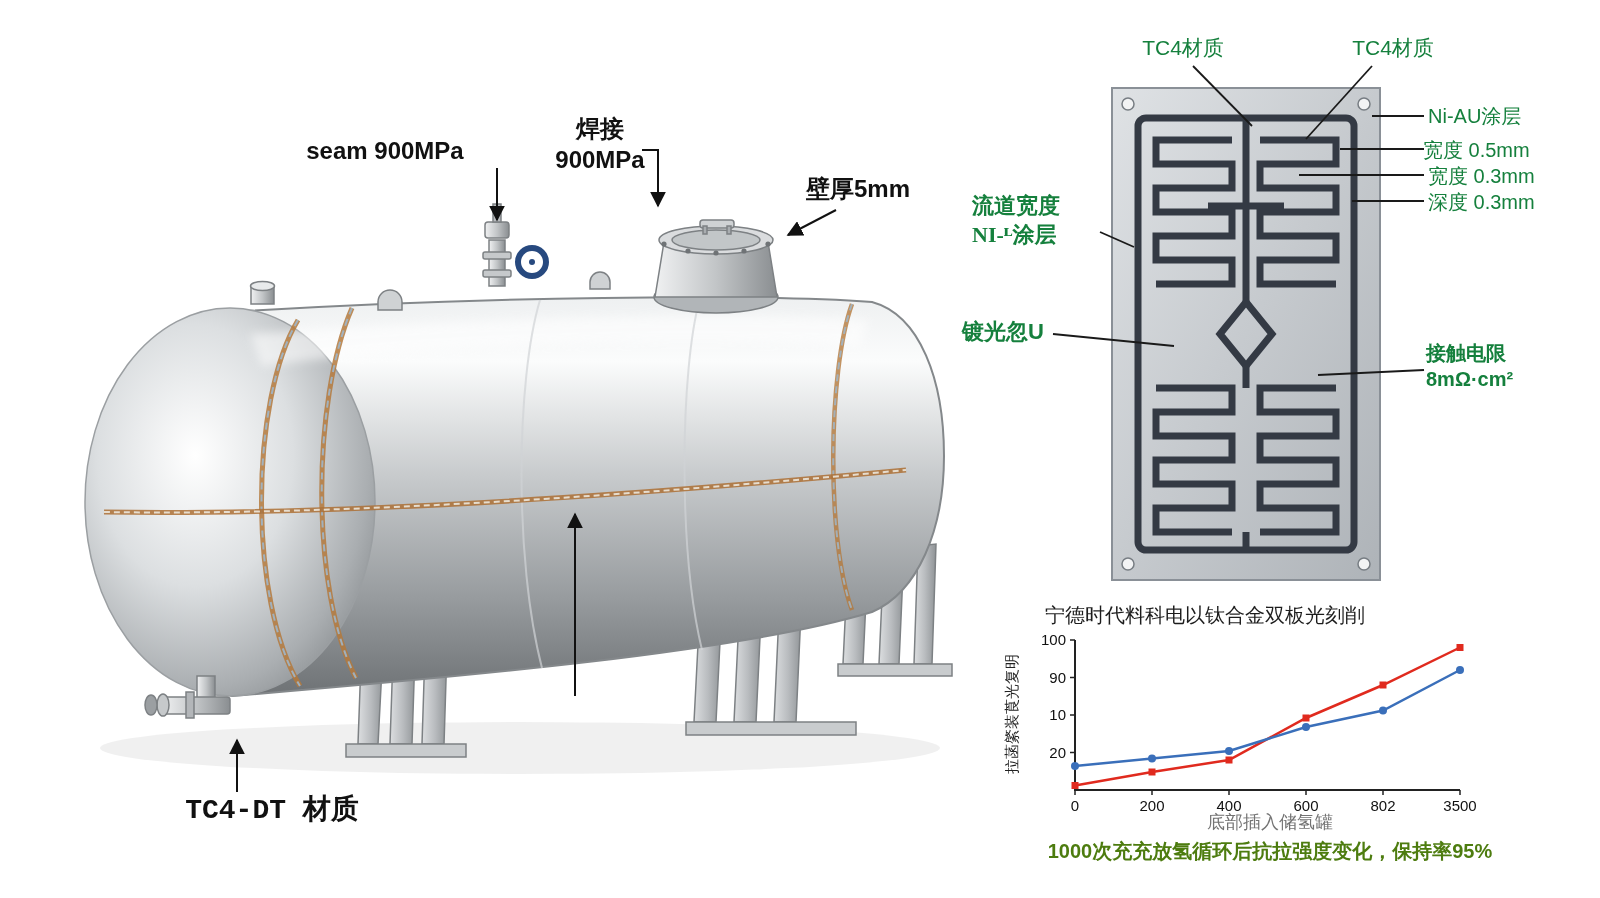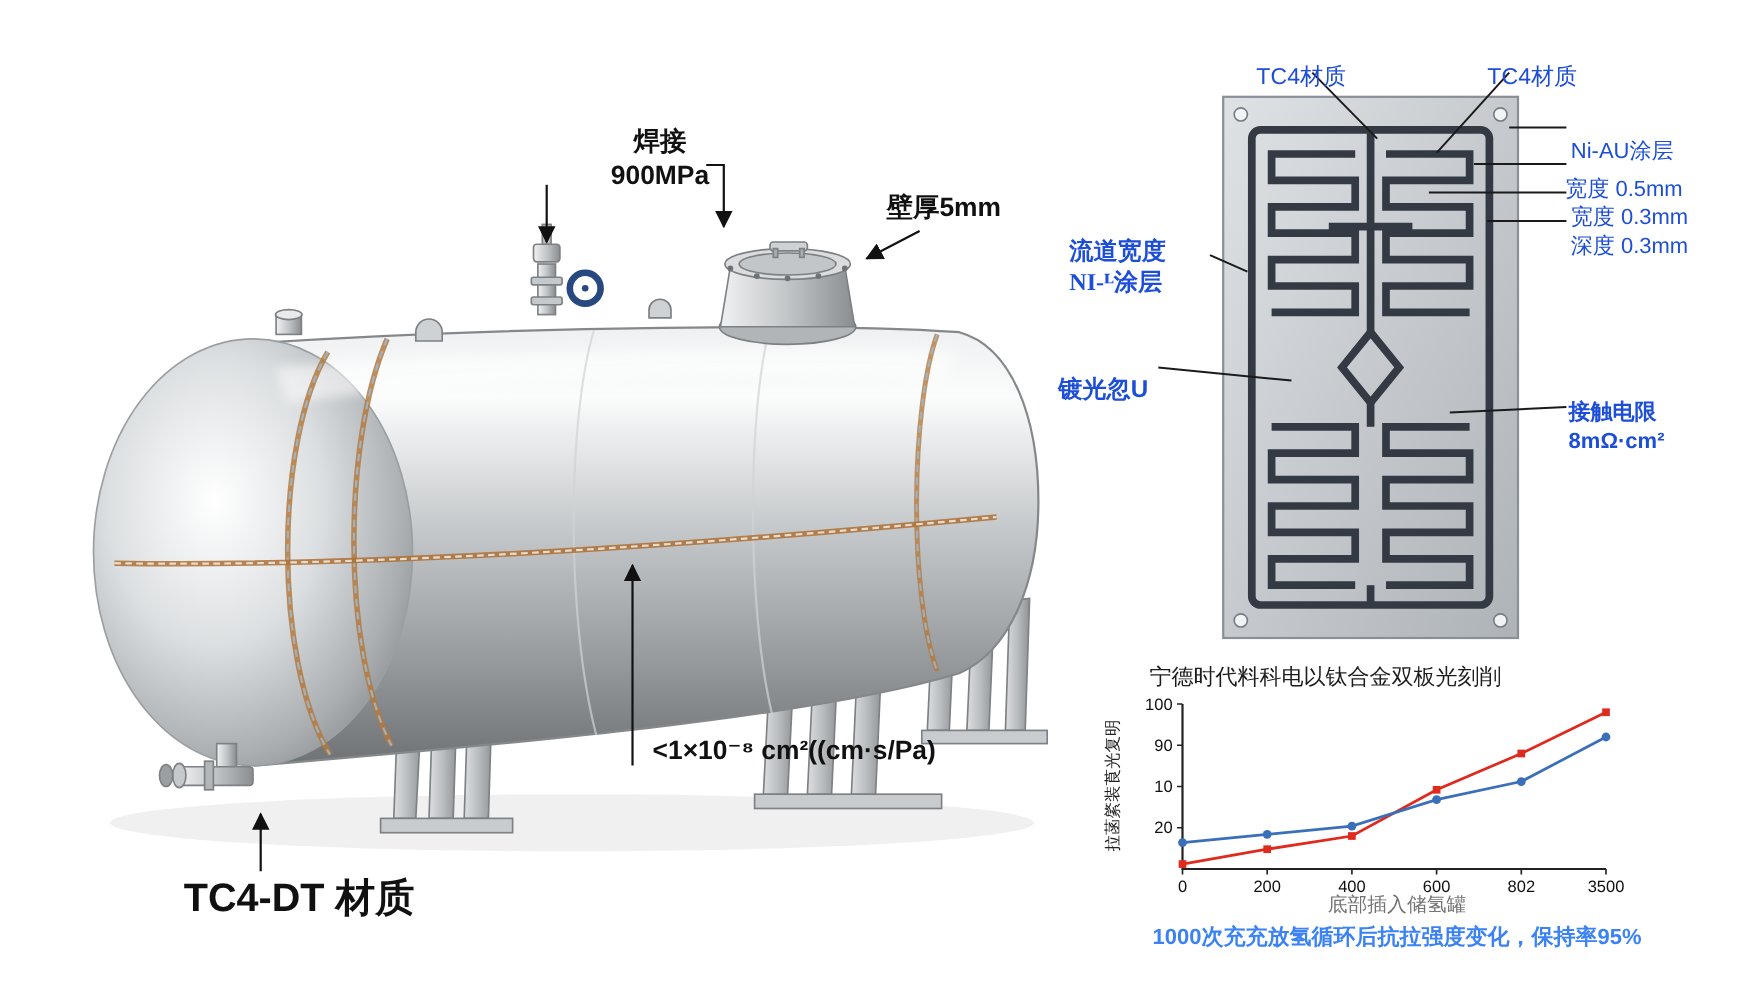--- a/index.html
+++ b/index.html
@@ -4,30 +4,30 @@
 <style>
   html,body{margin:0;padding:0;}
   body{
     width:1600px;height:898px;position:relative;background:#ffffff;
     font-family:"Liberation Sans","DejaVu Sans",sans-serif;color:#111;
     overflow:hidden;
   }
   .label{position:absolute;font-weight:700;color:#111;text-align:center;line-height:1.28;}
   .label .l2{display:block;}
   .lbl24{font-size:24px;}
-  .lbl28{font-size:36px;}
-  .plbl{position:absolute;font-weight:500;color:#1d4ed8;line-height:1.3;text-align:left;margin-top:22px;}
+  .lbl28{font-size:28px;font-family:Liberation Mono, monospace;}
+  .plbl{position:absolute;font-weight:500;color:#15803d;line-height:1.3;text-align:left;}
   .plbl21{font-size:21px;}
   .plbl20{font-size:20px;}
   .plbl22{font-size:22px;font-weight:600;}
   .chart-title{position:absolute;font-size:20px;font-weight:500;text-align:left;color:#1c1c1c;}
   .chart-ylabel{position:absolute;font-size:15px;font-weight:400;white-space:nowrap;
     transform:translate(-50%,-50%) rotate(-90deg);color:#222;}
   .chart-xlabel{position:absolute;font-size:18px;font-weight:500;text-align:center;color:#737373;}
-  .chart-caption{position:absolute;font-size:20px;font-weight:700;text-align:center;color:#3b82f6;}
+  .chart-caption{position:absolute;font-size:20px;font-weight:700;text-align:center;color:#4d7c0f;}
   svg{position:absolute;left:0;top:0;}
 </style>
 </head>
 <body>
 
 <svg width="1600" height="898" viewBox="0 0 1600 898">
   <defs>
     <linearGradient id="gradBody" x1="0" y1="0" x2="0" y2="1">
       <stop offset="0" stop-color="#eef0f1"></stop>
       <stop offset="0.16" stop-color="#fbfcfc"></stop>
@@ -192,28 +192,28 @@
     <line x1="1424" y1="149" x2="1340" y2="149"></line>
     <line x1="1424" y1="175" x2="1299" y2="175"></line>
     <line x1="1424" y1="201" x2="1352" y2="201"></line>
     <line x1="1100" y1="232" x2="1134" y2="247"></line>
     <line x1="1053" y1="334" x2="1174" y2="346"></line>
     <line x1="1424" y1="370" x2="1318" y2="375"></line>
   </g>
 </svg>
 
 <div class="label lbl24" style="left:285px;top:136px;width:200px;">
+  <span class="l2">seam 900MPa</span>
 </div>
 <div class="label lbl24" style="left:540px;top:114px;width:120px;">
   <span class="l2">焊接</span>
   <span class="l2">900MPa</span>
 </div>
 <div class="label lbl24" style="left:788px;top:174px;width:140px;">壁厚5mm</div>
 <div class="label lbl24" style="left:552px;top:668px;width:340px;">
-  <span class="l2">&lt;1×10⁻⁸ cm²((cm·s/Pa)</span>
 </div>
 <div class="label lbl28" style="left:162px;top:793px;width:220px;">TC4-DT 材质</div>
 
 <div class="plbl plbl21" style="left:1128px;top:34px;width:110px;text-align:center;">TC4材质</div>
 <div class="plbl plbl21" style="left:1338px;top:34px;width:110px;text-align:center;">TC4材质</div>
 <div class="plbl plbl20" style="left:1428px;top:103px;width:160px;">Ni-AU涂层</div>
 <div class="plbl plbl20" style="left:1423px;top:137px;width:160px;">宽度 0.5mm</div>
 <div class="plbl plbl20" style="left:1428px;top:163px;width:160px;">宽度 0.3mm</div>
 <div class="plbl plbl20" style="left:1428px;top:189px;width:160px;">深度 0.3mm</div>
 <div class="plbl plbl22" style="left:972px;top:192px;width:130px;">

